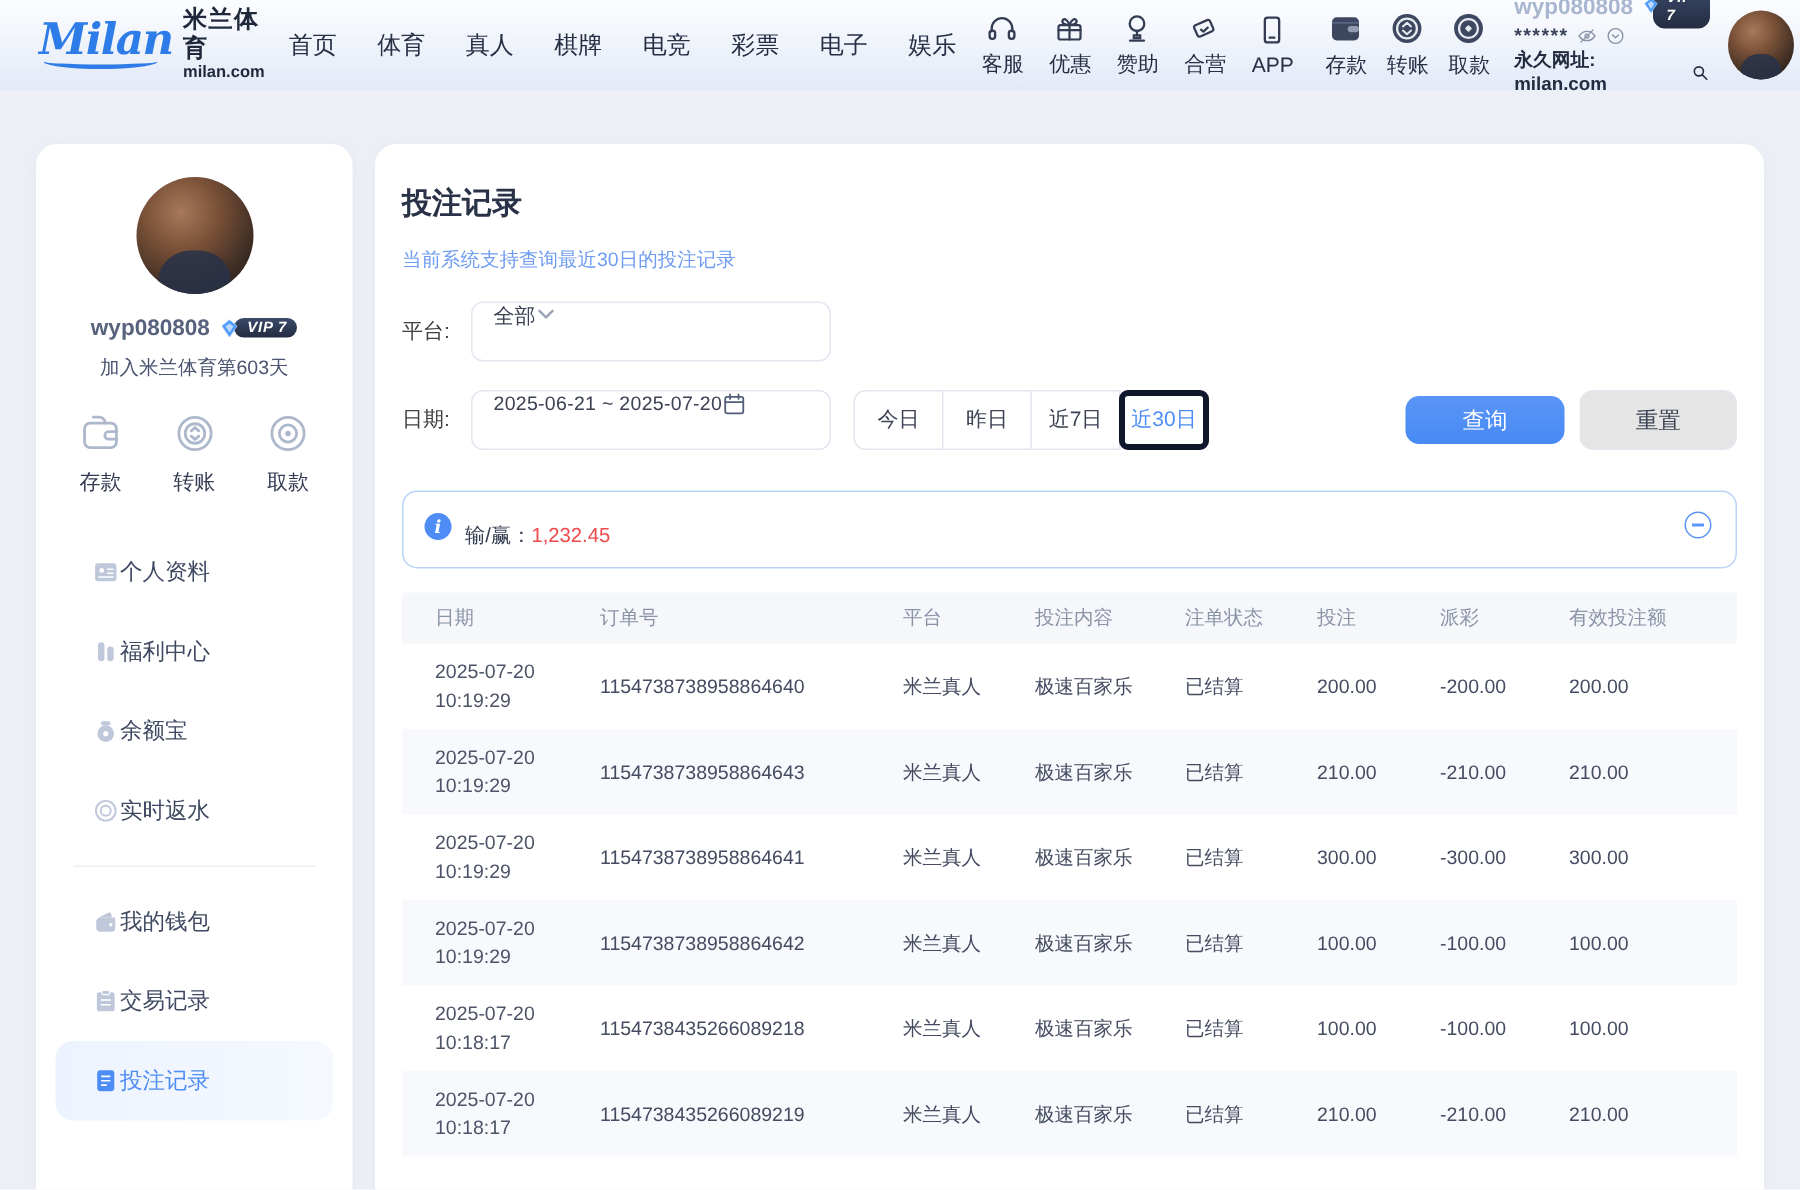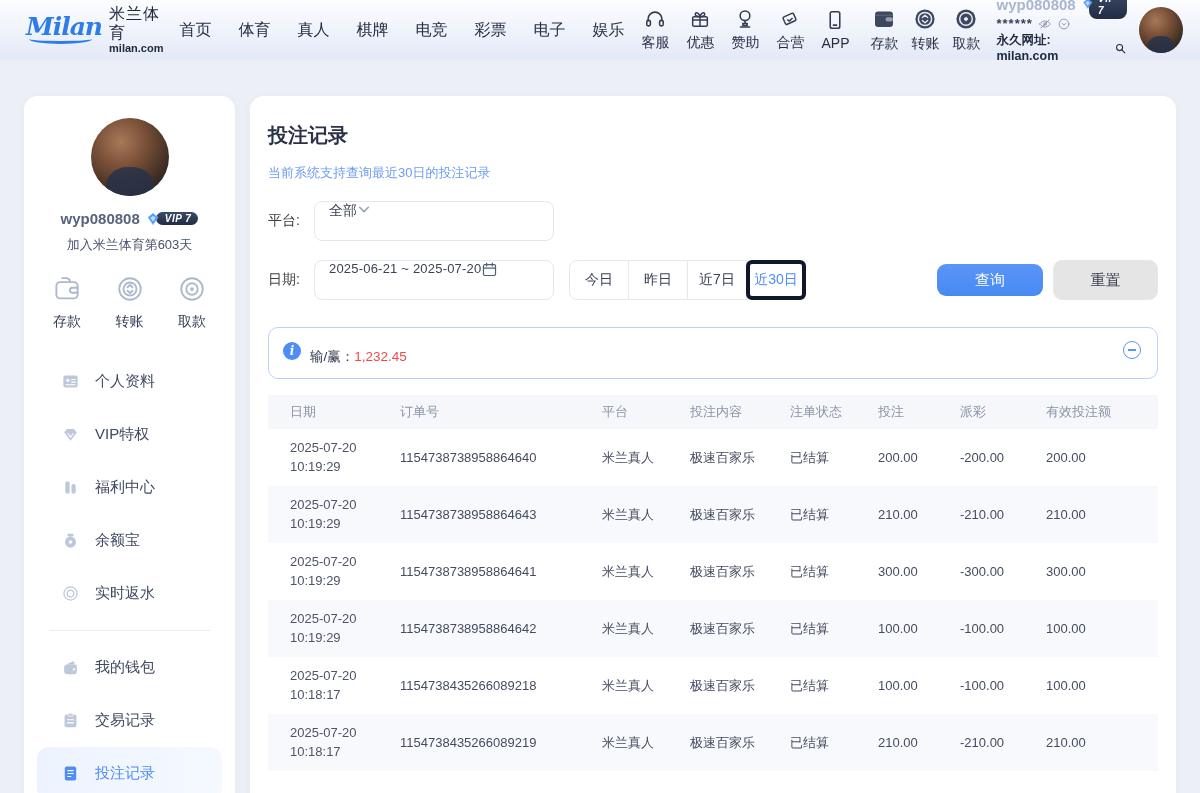--- a/index.html
+++ b/index.html
@@ -12,29 +12,29 @@
 
   
   .header {
     height:60px; display:flex; align-items:center;
     padding:0 22px 0 26px;
     background:linear-gradient(180deg,#fcfdff 0%,#eef2fa 55%,#e2e9f7 100%);
   }
   .logo { display:flex; align-items:center; gap:7px; cursor:pointer; }
   .logo-script {
     font-family:"DejaVu Serif",serif; font-style:italic; font-weight:bold;
-    font-size:25px; color:#2e7ce8; letter-spacing:-1px; position:relative; line-height:1;
+    font-size:29px; color:#2e7ce8; letter-spacing:-1px; position:relative; line-height:1;
     padding-bottom:6px;
   }
   .logo-script::after {
     content:""; position:absolute; left:3px; right:10px; bottom:1px; height:7px;
     border-bottom:3px solid #2e7ce8; border-radius:0 0 60% 60%;
   }
   .logo-text { line-height:1.15; }
-  .logo-cn { font-size:16px; font-weight:400; color:#1f273b; letter-spacing:1px; }
+  .logo-cn { font-size:16px; font-weight:700; color:#1f273b; letter-spacing:1px; }
   .logo-domain { font-size:11px; font-weight:700; color:#1f273b; }
 
   .nav { display:flex; gap:27px; margin-left:16px;justify-content:center; }
   .nav-item { font-size:16px; color:#272f45; cursor:pointer; white-space:nowrap; }
 
   .header-right { margin-left:auto; display:flex; align-items:center; }
   .icon-btn { display:flex; flex-direction:column; align-items:center; gap:4px;
     margin-left:17px; cursor:pointer; color:#333c52; }
   .icon-btn svg { width:22px; height:22px; }
   .icon-btn .lbl { font-size:14px; color:#262e44; white-space:nowrap; }
@@ -76,21 +76,21 @@
   .profile-name-row { margin-top:14px; display:flex; justify-content:center; align-items:center; gap:5px; }
   .profile-name { font-size:15px; color:#58627c; font-weight:600; }
   .join-text { margin-top:9px; font-size:13px; color:#49536f; }
 
   .quick-actions { display:flex; justify-content:space-between; padding:20px 28px 0 28px; }
   .qa-item { display:flex; flex-direction:column; align-items:center; gap:9px; cursor:pointer; }
   .qa-item svg { width:30px; height:30px; color:#aeb8cc; }
   .qa-item .lbl { font-size:14px; color:#333b52; }
 
   .menu { margin-top:24px; padding:0 13px; }
-  .menu-item { height:53px; display:flex; align-items:center; gap:15px;
+  .menu-item { height:53px; display:flex; align-items:center; 
     padding-left:24px; border-radius:12px; cursor:pointer;text-align:center; }
   .menu-item svg { width:19px; height:19px; color:#bfc8da; }
   .menu-item .lbl { font-size:15px; color:#3f4961; }
   .menu-item.active { background:linear-gradient(90deg,#edf3fe,#f5f9ff); }
   .menu-item.active .lbl { color:#4e8df5; }
   .menu-divider { height:1px; background:#eaedf4; margin:10px 12px; }
 
   
   .main {
     position:absolute; left:250px; top:96px; width:926px; height:740px;
@@ -358,29 +358,20 @@
             <rect x="3" y="4.5" width="18" height="15" rx="2.5" fill="currentColor"></rect>
             <circle cx="8.6" cy="10.5" r="2" fill="#fff"></circle>
             <path d="M13.5 9.5H18M13.5 12.8H18M6 16h12" stroke="#fff" stroke-width="1.3" stroke-linecap="round"></path>
           </svg>
         </span>
       <span class="lbl">个人资料</span>
     </div>
     <div class="menu-item">
       <span>
           <svg viewBox="0 0 24 24">
-            <path d="M4 9.5l3.6-4.5h8.8L20 9.5 12 20z" fill="currentColor"></path>
-            <path d="M8.5 10.5l3.5 5 3.5-5" fill="none" stroke="#fff" stroke-width="1.3"></path>
-          </svg>
-        </span>
-      <span class="lbl">VIP特权</span>
-    </div>
-    <div class="menu-item">
-      <span>
-          <svg viewBox="0 0 24 24">
             <rect x="5.5" y="4" width="5.4" height="16" rx="2.7" fill="currentColor"></rect>
             <rect x="13.2" y="7.5" width="5.4" height="12.5" rx="2.7" fill="currentColor"></rect>
           </svg>
         </span>
       <span class="lbl">福利中心</span>
     </div>
     <div class="menu-item">
       <span>
           <svg viewBox="0 0 24 24">
             <circle cx="12" cy="14" r="7" fill="currentColor"></circle>

